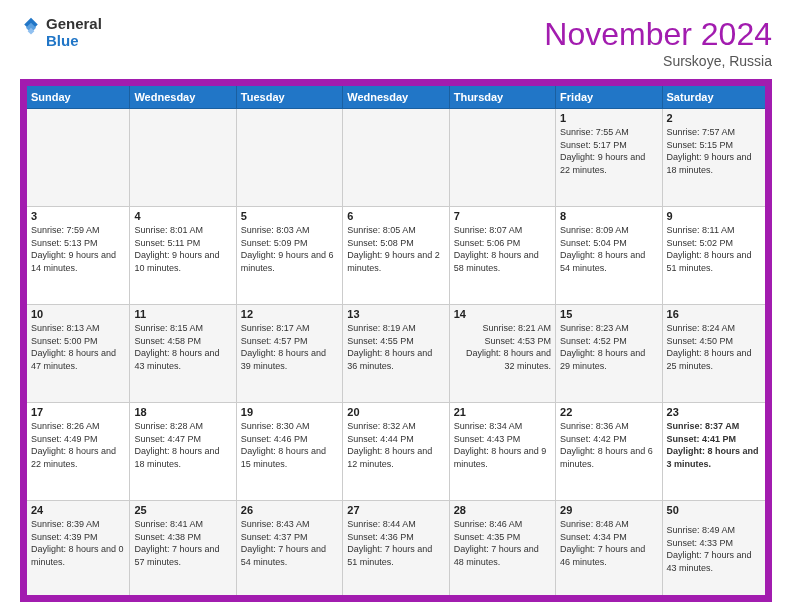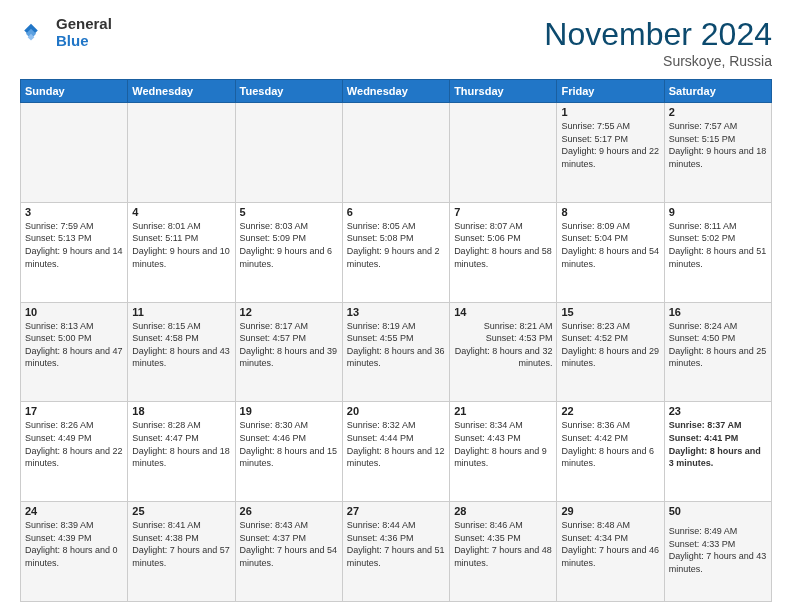--- a/index.html
+++ b/index.html
@@ -18,22 +18,22 @@
       flex-direction: column;
     }
     .header {
       display: flex;
       justify-content: space-between;
       align-items: flex-start;
       margin-bottom: 10px;
     }
     .logo {
       display: flex;
-      align-items: center;
-      gap: 16px;
+      align-items: flex-start;
+      gap: 6px;
     }
     .logo-text {
       display: flex;
       flex-direction: column;
       line-height: 1.1;
     }
     .logo-general {
       font-size: 15px;
       font-weight: bold;
       color: #333;
@@ -47,29 +47,29 @@
       width: 18px;
       height: 22px;
       margin-left: 2px;
     }
     .title-block {
       text-align: right;
     }
     .month-title {
       font-size: 32px;
       font-weight: normal;
-      color: #0c4a6e;
+      color: #a21caf;
     }
     .location {
       font-size: 14px;
       color: #555;
     }
     .calendar {
       flex: 1;
-      border: 1px solid #a21caf;
+      border: 7px solid #a21caf;
       border-collapse: collapse;
       width: 100%;
       table-layout: fixed;
     }
     .calendar th {
       background: #2176c7;
       color: #fff;
       font-size: 11px;
       font-weight: bold;
       padding: 5px 4px;

